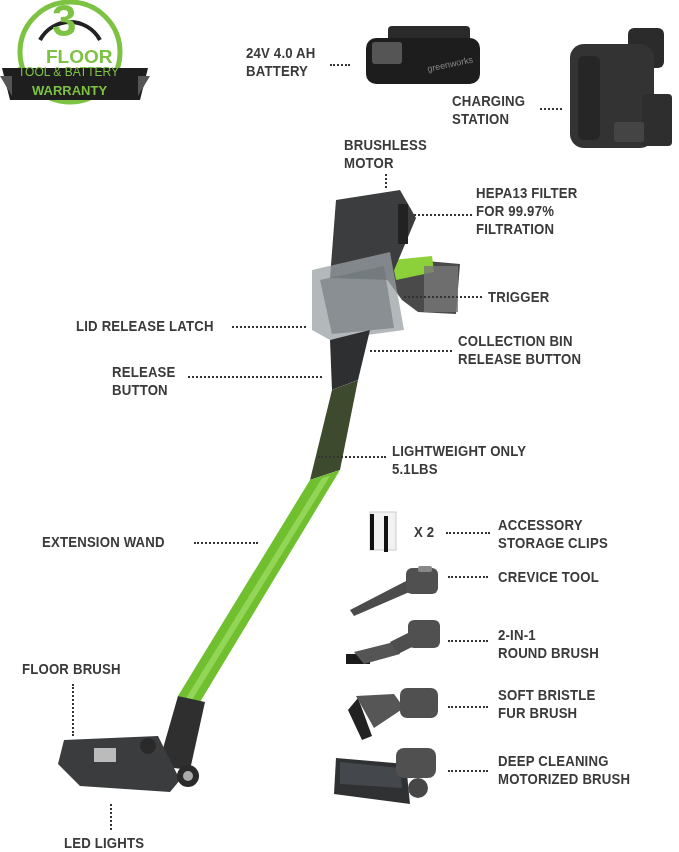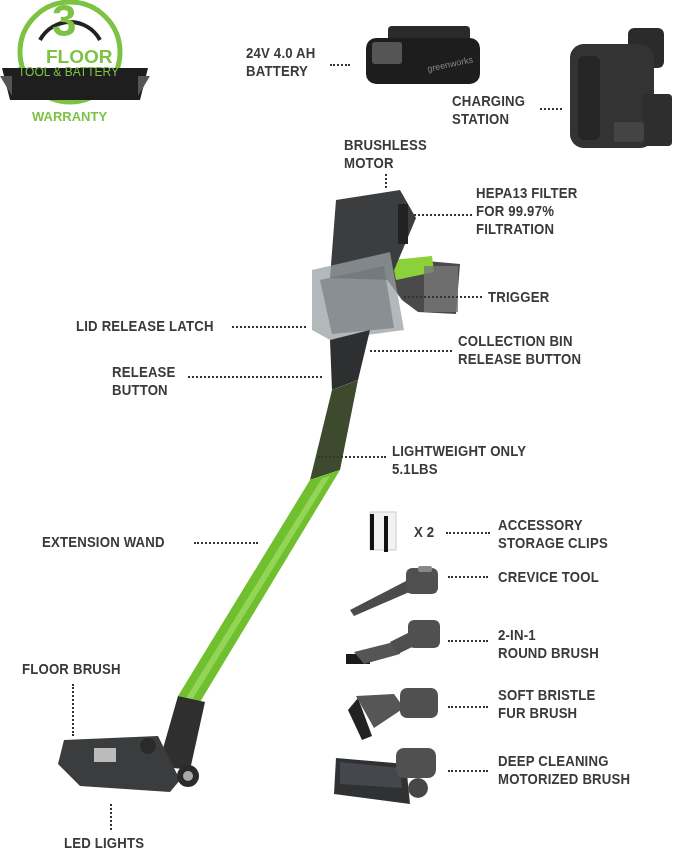--- a/index.html
+++ b/index.html
@@ -17,21 +17,21 @@
   <svg width="150" height="108" viewBox="0 0 150 108">
     <circle cx="70" cy="52" r="50" fill="none" stroke="#7dc242" stroke-width="5"></circle>
     <path d="M40 40 A34 34 0 0 1 100 40" fill="none" stroke="#222" stroke-width="4"></path>
     <polygon points="2,68 148,68 140,100 10,100" fill="#1e1e1e"></polygon>
     <polygon points="0,76 12,76 12,96" fill="#555"></polygon>
     <polygon points="150,76 138,76 138,96" fill="#555"></polygon>
   </svg>
   <div class="abs" style="left:52px;top:-4px;font-size:44px;font-weight:bold;color:#7dc242;">3</div>
   <div class="abs" style="left:46px;top:46px;font-size:19px;font-weight:bold;color:#7dc242;">FLOOR</div>
   <div class="abs" style="left:18px;top:65px;font-size:12px;font-weight:normal;color:#7dc242;">TOOL &amp; BATTERY</div>
-  <div class="abs" style="left:32px;top:83px;font-size:13px;font-weight:bold;color:#7dc242;margin-top:26px;">WARRANTY</div>
+  <div class="abs" style="left:32px;top:83px;font-size:13px;font-weight:bold;color:#7dc242;">WARRANTY</div>
 </div>
 
 <div class="lbl" style="left:246px;top:44px;">
   <span>24V 4.0 AH</span>
   <span>BATTERY</span>
 </div>
 <div class="dots" style="left:330px;top:64px;width:20px;"></div>
 <div class="abs" style="left:358px;top:22px;">
   <svg width="124" height="66" viewBox="0 0 124 66">
     <rect x="30" y="4" width="82" height="18" rx="4" fill="#2a2a2a"></rect>

